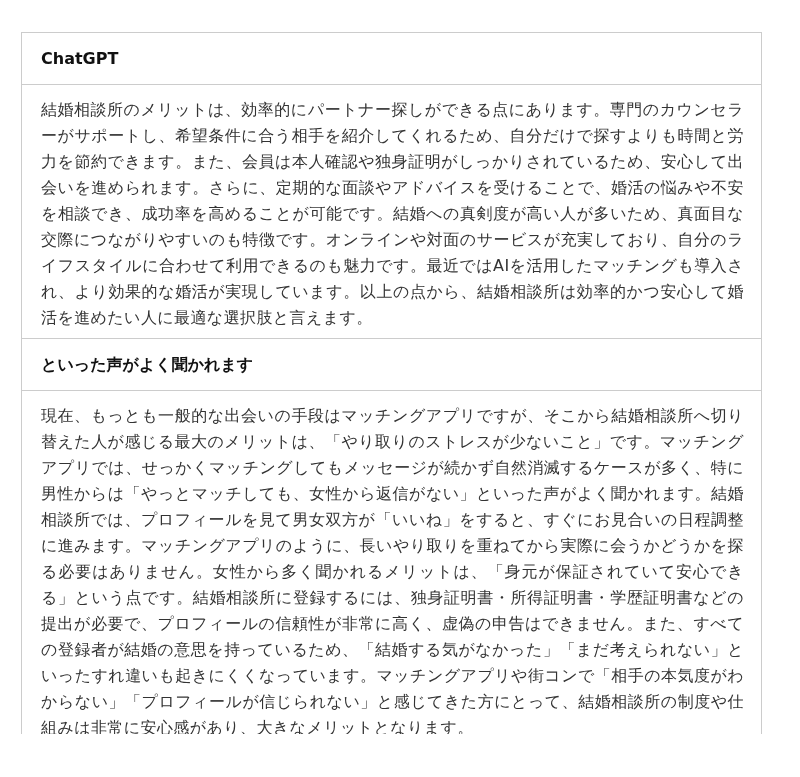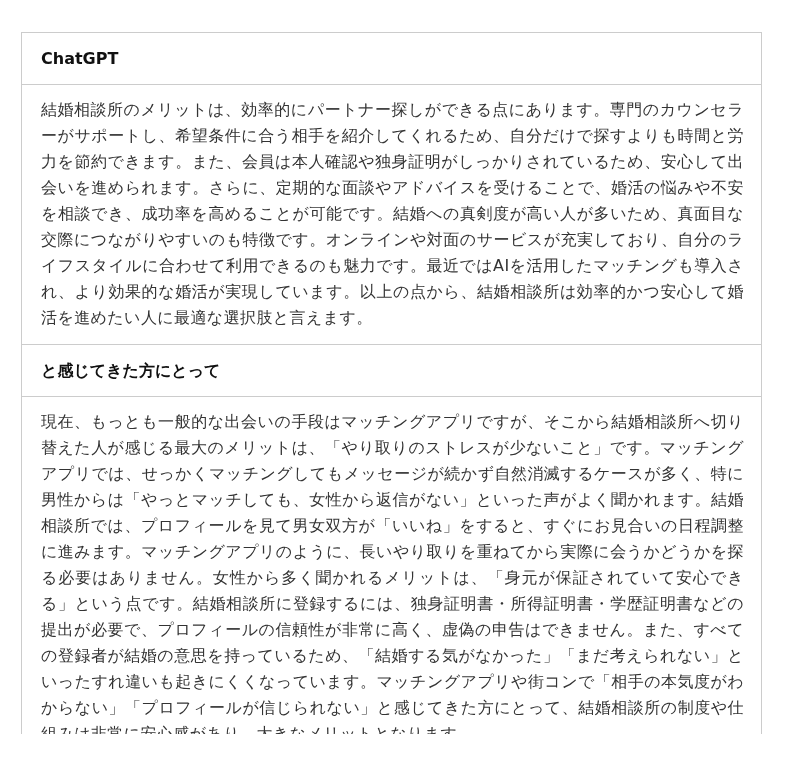--- a/index.html
+++ b/index.html
@@ -36,35 +36,35 @@
     font-size: 16px;
     font-weight: bold;
     color: #111111;
     padding: 15px 19px 14px 19px;
     line-height: 22px;
   }
   .body-cell {
     font-size: 16px;
     color: #333333;
     line-height: 26px;
-    padding: 12px 17px 13px 19px;
+    padding: 12px 17px 7px 19px;
     letter-spacing: 0.4px;
     text-align: justify;
   }
 </style>
 </head>
 <body>
 
 <div class="page">
   <div class="doc-table">
 
     <section>
       <div class="cell heading-cell">ChatGPT</div>
       <div class="cell body-cell">結婚相談所のメリットは、効率的にパートナー探しができる点にあります。専門のカウンセラーがサポートし、希望条件に合う相手を紹介してくれるため、自分だけで探すよりも時間と労力を節約できます。また、会員は本人確認や独身証明がしっかりされているため、安心して出会いを進められます。さらに、定期的な面談やアドバイスを受けることで、婚活の悩みや不安を相談でき、成功率を高めることが可能です。結婚への真剣度が高い人が多いため、真面目な交際につながりやすいのも特徴です。オンラインや対面のサービスが充実しており、自分のライフスタイルに合わせて利用できるのも魅力です。最近ではAIを活用したマッチングも導入され、より効果的な婚活が実現しています。以上の点から、結婚相談所は効率的かつ安心して婚活を進めたい人に最適な選択肢と言えます。</div>
     </section>
 
     <section>
-      <div class="cell heading-cell">と感じてきた方にとって</div>
+      <div class="cell heading-cell">といった声がよく聞かれます</div>
       <div class="cell body-cell">現在、もっとも一般的な出会いの手段はマッチングアプリですが、そこから結婚相談所へ切り替えた人が感じる最大のメリットは、「やり取りのストレスが少ないこと」です。マッチングアプリでは、せっかくマッチングしてもメッセージが続かず自然消滅するケースが多く、特に男性からは「やっとマッチしても、女性から返信がない」といった声がよく聞かれます。結婚相談所では、プロフィールを見て男女双方が「いいね」をすると、すぐにお見合いの日程調整に進みます。マッチングアプリのように、長いやり取りを重ねてから実際に会うかどうかを探る必要はありません。女性から多く聞かれるメリットは、「身元が保証されていて安心できる」という点です。結婚相談所に登録するには、独身証明書・所得証明書・学歴証明書などの提出が必要で、プロフィールの信頼性が非常に高く、虚偽の申告はできません。また、すべての登録者が結婚の意思を持っているため、「結婚する気がなかった」「まだ考えられない」といったすれ違いも起きにくくなっています。マッチングアプリや街コンで「相手の本気度がわからない」「プロフィールが信じられない」と感じてきた方にとって、結婚相談所の制度や仕組みは非常に安心感があり、大きなメリットとなります。</div>
     </section>
 
   </div>
 </div>
 
 </body></html>

